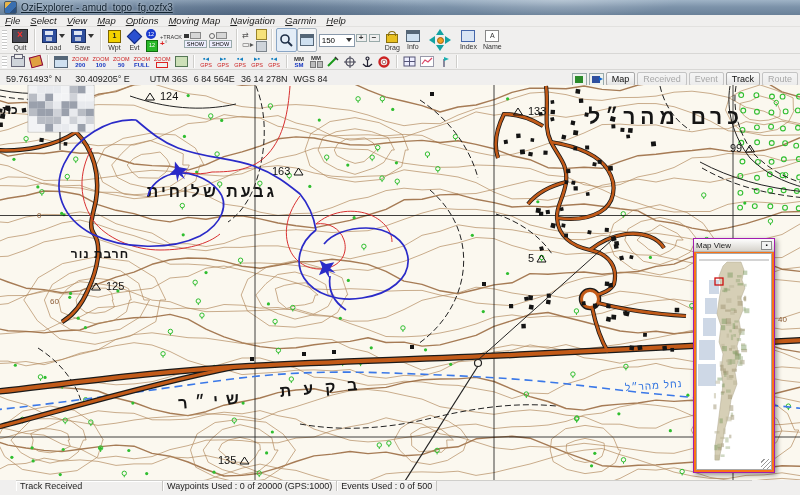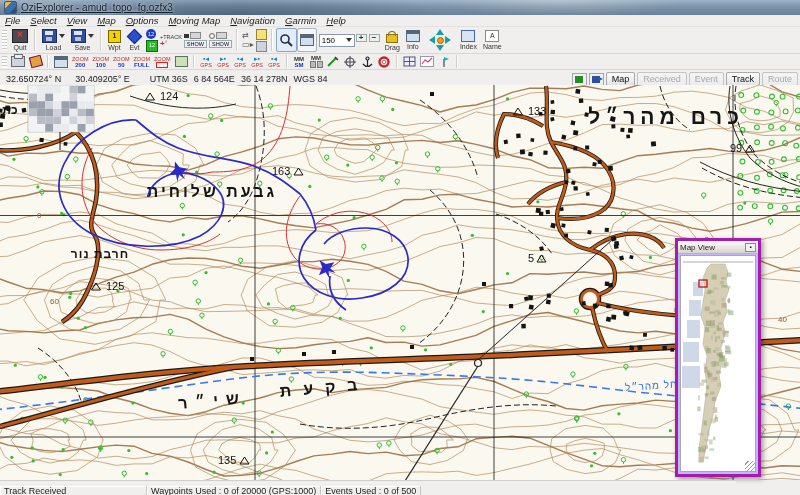--- a/index.html
+++ b/index.html
@@ -111,35 +111,35 @@
     border-bottom:2px solid transparent;border-left:4px solid #16c;}
   .mode-btn{height:14px;padding:0 5px;font-size:9px;border:1px solid #a9a9a9;border-radius:2px;
     background:linear-gradient(#fbfbfb,#e4e4e4);color:#111;font-family:"Liberation Sans",sans-serif;}
   .mode-btn.disabled{color:#a8a8a8;background:linear-gradient(#f4f4f4,#ececec);border-color:#c4c4c4;}
 
   
   #maparea{position:absolute;left:0;top:85px;width:800px;height:395px;background:#fbf8ef;}
   #maparea svg{display:block;}
 
   
-  #mapview{position:absolute;left:675px;top:238px;width:80px;height:233px;
-    background:#c4b5fd;border:3px solid #a21caf;box-shadow:2px 2px 5px rgba(0,0,0,.4);}
+  #mapview{position:absolute;left:693px;top:238px;width:80px;height:233px;
+    background:#f97316;border:1px solid #a21caf;box-shadow:2px 2px 5px rgba(0,0,0,.4);}
   #mapview .mv-title{height:12px;background:linear-gradient(#fefefe,#d6d3cc);display:flex;
     align-items:center;justify-content:space-between;padding:0 2px;font-size:8px;color:#222;
     border-bottom:1px solid #b8b5ae;}
   #mapview .mv-btn{width:11px;height:9px;border:1px solid #8a8a8a;background:#f2f2f2;
     font-size:6px;line-height:7px;text-align:center;padding:0;}
   #mapview .mv-body{position:absolute;left:2px;right:2px;top:14px;bottom:2px;background:#fff;
     border:1px solid #a8a8a8;overflow:hidden;}
   .grip-corner{position:absolute;right:0;bottom:0;width:10px;height:10px;
     background:repeating-linear-gradient(135deg,transparent 0 2px,#9a9a9a 2px 3px);}
 
   
-  #statusbar{position:absolute;left:0;top:480px;width:736px;height:15px;background:#f0efee;
-    border-top:1px solid #cfcecb;display:flex;font-size:9px;color:#222;align-items:flex-end;}
+  #statusbar{position:absolute;left:16px;top:480px;width:736px;height:15px;background:#f0efee;
+    border-top:1px solid #cfcecb;display:flex;font-size:9px;color:#222;align-items:flex-start;}
   .spanel{border-right:1px solid #c6c5c2;box-shadow:inset 1px 1px 0 #fff;
     display:flex;align-items:center;padding:0 4px;white-space:nowrap;}
 </style>
 </head>
 <body>
 
 <div class="titlebar">
   <span class="appicon"></span>
   <span class="title-text">OziExplorer - amud_topo_fg.ozfx3</span>
 </div>
@@ -392,21 +392,21 @@
   <button class="sbtn">
     <svg width="11" height="12">
       <line x1="5" y1="3" x2="5" y2="11" stroke="#446" stroke-width="1.2"></line>
       <path d="M5 1 L10 3 L5 5 Z" fill="#18b0b0"></path>
       </svg>
     </button>
   <div class="tsep"></div>
 </div>
 
 <div id="coordbar">
-  <span class="cseg">32.650724° N</span>
+  <span class="cseg">59.761493° N</span>
   <span class="cseg" style="margin-left:14px">30.409205° E</span>
   <span class="cseg" style="margin-left:20px">UTM 36S</span>
   <span class="cseg" style="">6 84 564E</span>
   <span class="cseg">36 14 278N</span>
   <span class="cseg">WGS 84</span>
   <span class="cright" id="modeButtons">
     <button class="mini-ic">
         <span class="g"></span>
       </button>
     <button class="mini-ic">

